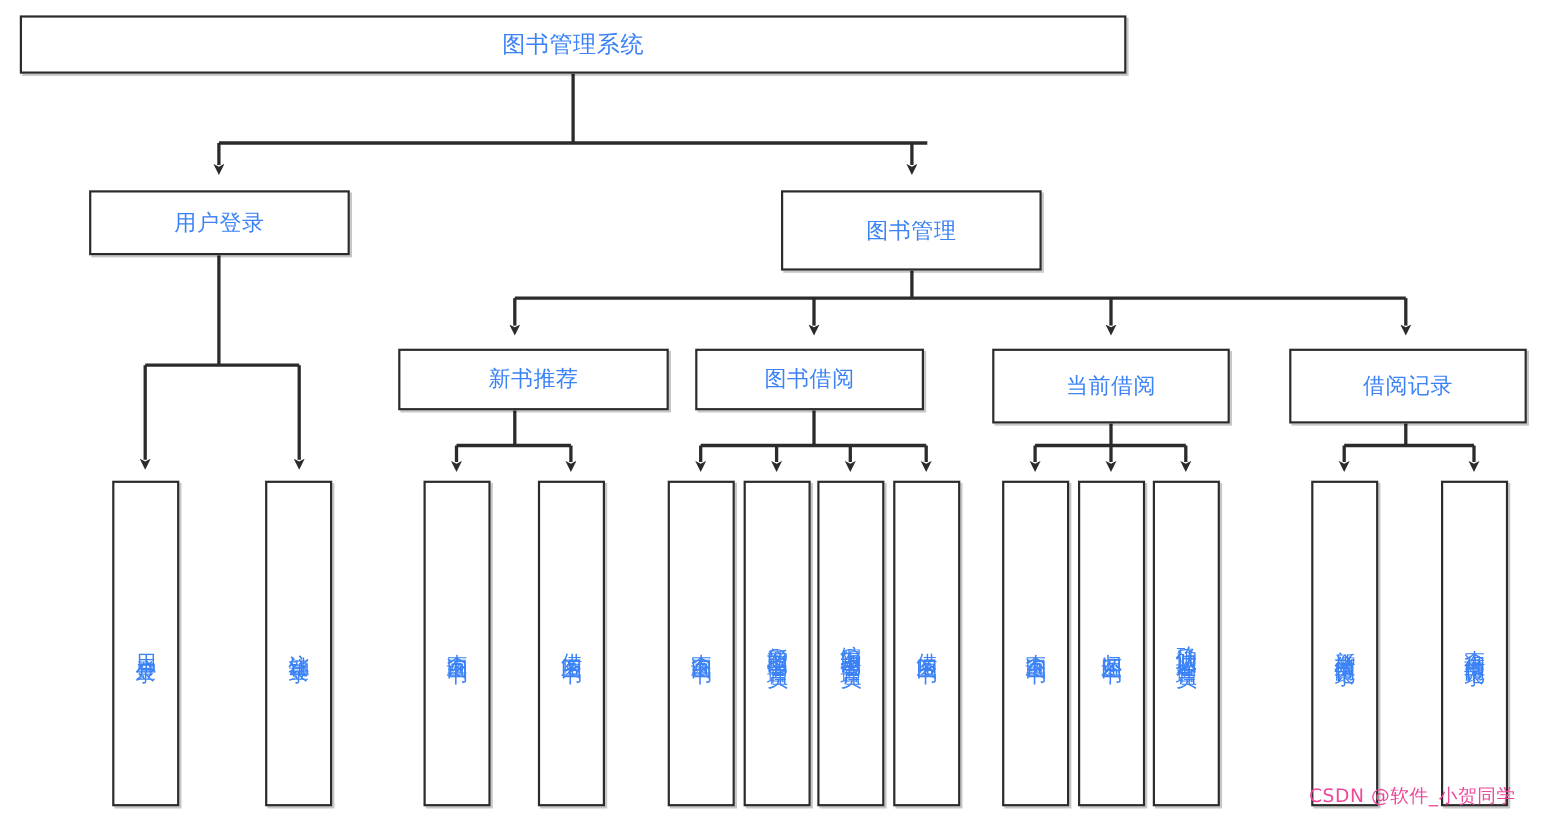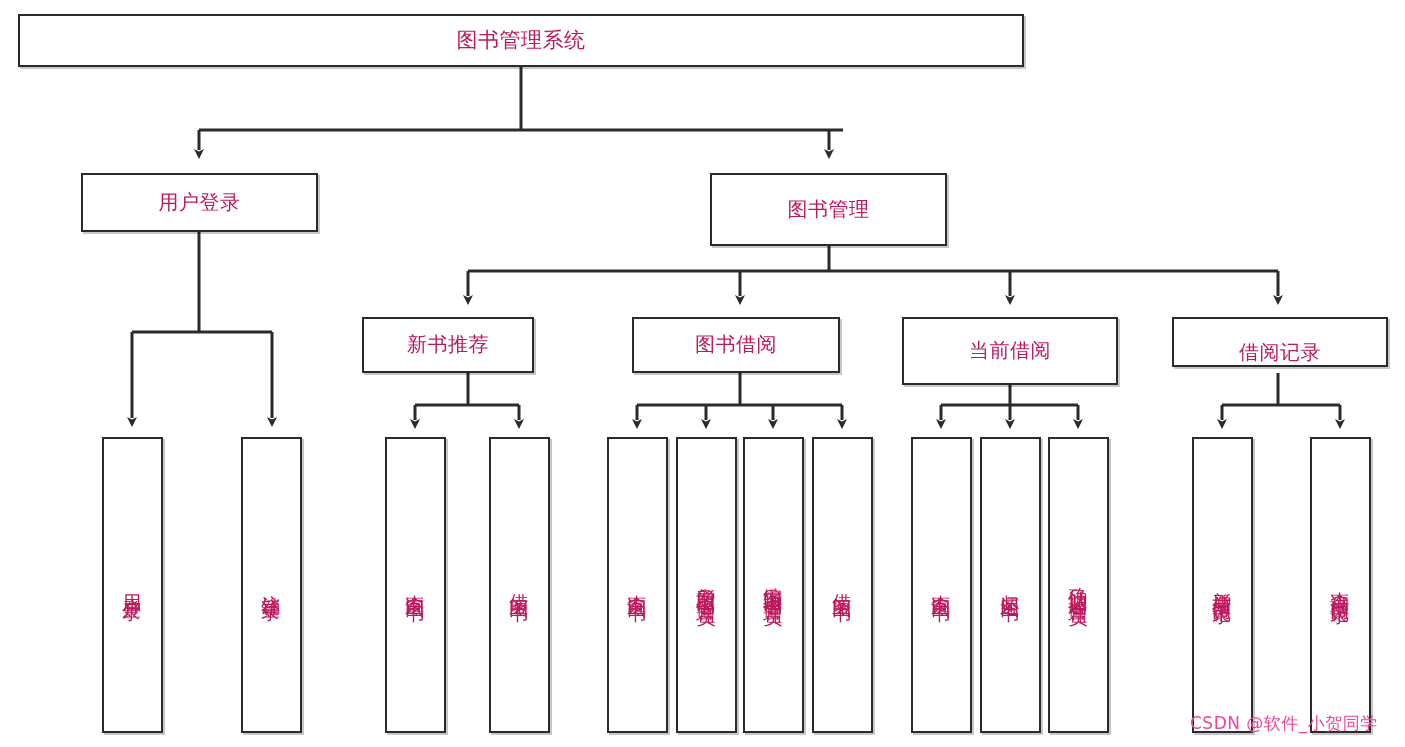--- a/index.html
+++ b/index.html
@@ -30,21 +30,21 @@
     box-sizing: border-box;
     background: #ffffff;
     border: 2px solid #2b2b2b;
     box-shadow: 2px 2px 0 rgba(0,0,0,0.22);
     display: flex;
     align-items: center;
     justify-content: center;
     z-index: 2;
   }
   .node-label {
-    color: #be185d;
+    color: #3b82f6;
     font-size: 20px;
     line-height: 1.18;
     letter-spacing: 0.5px;
     text-align: center;
     white-space: nowrap;
   }
   .node.vertical .node-label {
     writing-mode: vertical-rl;
     text-orientation: upright;
     letter-spacing: 3px;
@@ -124,30 +124,30 @@
     <span class="node-label">图书管理系统</span>
   </div>
 
   <div class="node" style="left:81px; top:173px; width:237px; height:59px;">
     <span class="node-label">用户登录</span>
   </div>
   <div class="node" style="left:710px; top:173px; width:237px; height:73px;align-items:center;">
     <span class="node-label">图书管理</span>
   </div>
 
-  <div class="node" style="left:362px; top:317px; width:172px; height:56px;">
+  <div class="node" style="left:362px; top:317px; width:246px; height:56px;">
     <span class="node-label">新书推荐</span>
   </div>
   <div class="node" style="left:632px; top:317px; width:208px; height:56px;">
     <span class="node-label">图书借阅</span>
   </div>
   <div class="node" style="left:902px; top:317px; width:216px; height:68px;">
     <span class="node-label">当前借阅</span>
   </div>
-  <div class="node" style="left:1172px; top:317px; width:216px; height:50px;align-items:flex-end;">
+  <div class="node" style="left:1172px; top:317px; width:216px; height:68px;">
     <span class="node-label">借阅记录</span>
   </div>
 
   <div class="node vertical" style="left:102px; top:437px; width:61px; height:296px;">
     <span class="node-label">用户登录</span>
   </div>
   <div class="node vertical" style="left:241px; top:437px; width:61px; height:296px;">
     <span class="node-label">注销登录</span>
   </div>
 

